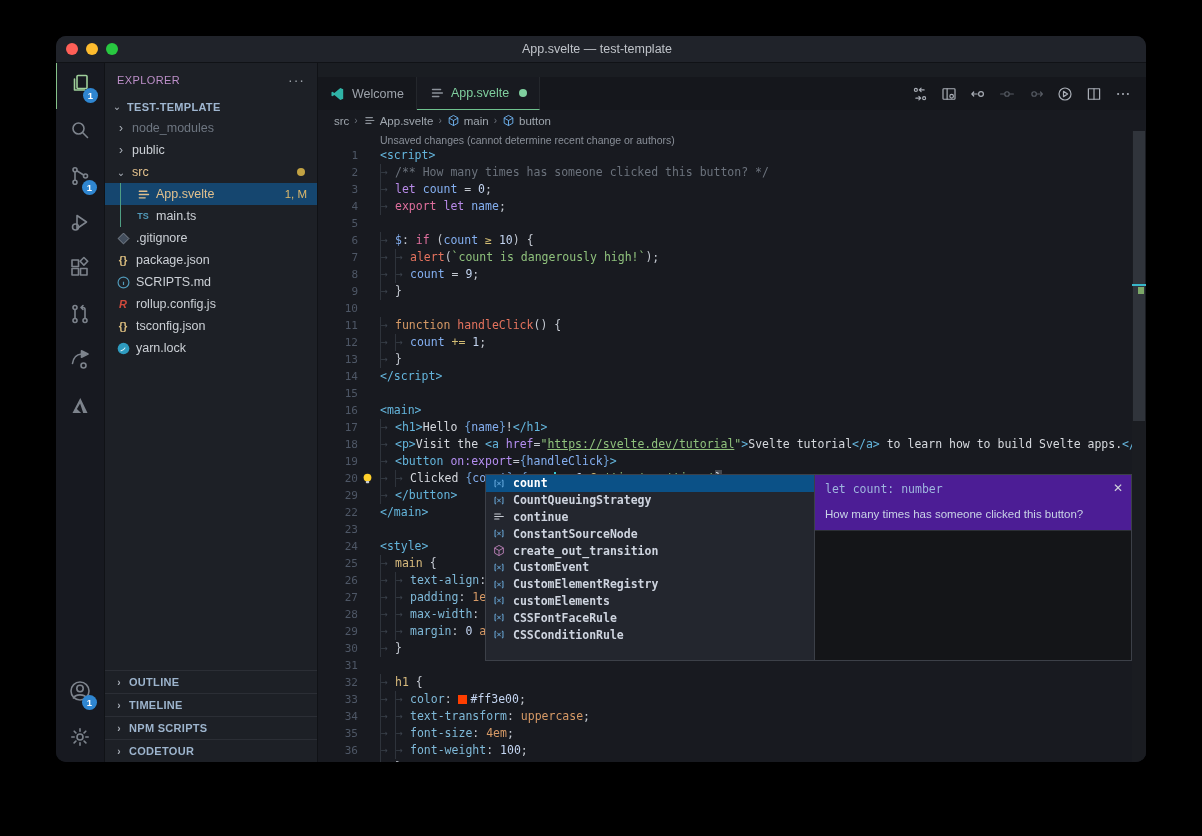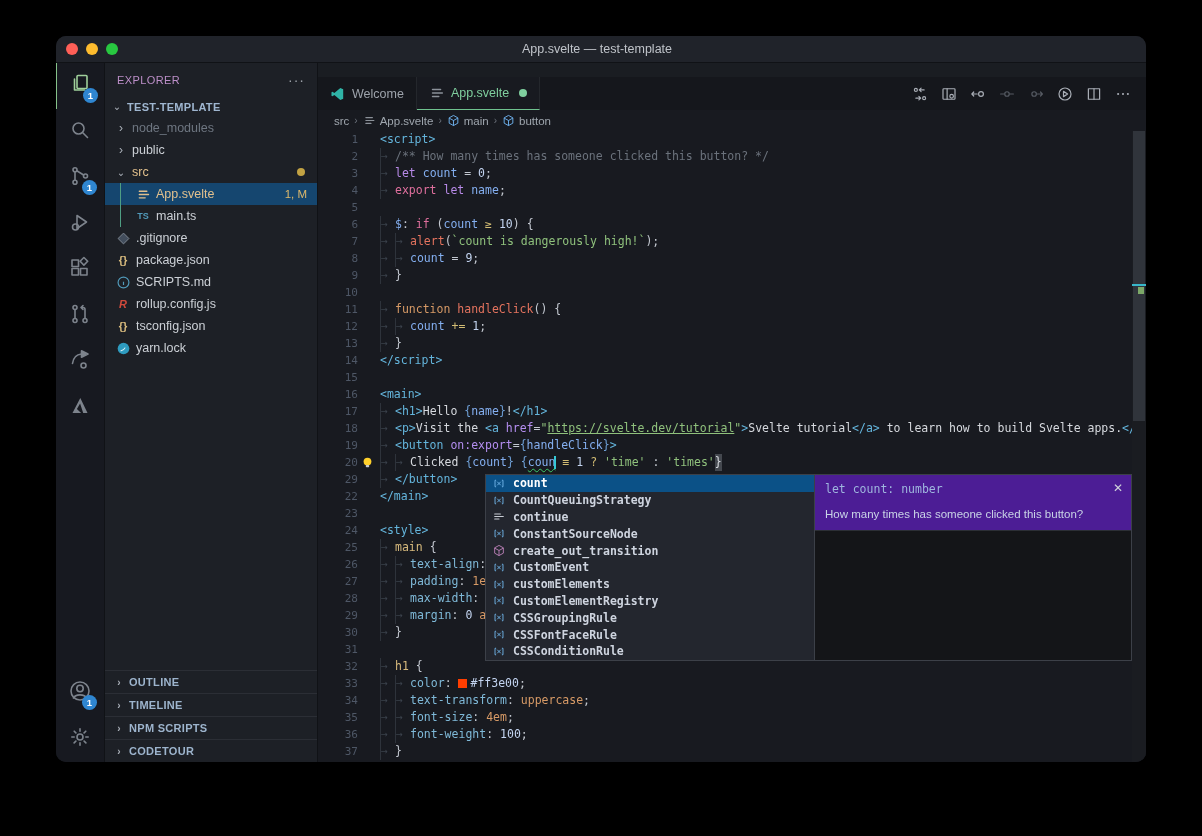--- a/index.html
+++ b/index.html
@@ -394,20 +394,21 @@
               <span style="color: rgb(139, 145, 153); display: flex;">
                 <svg viewBox="0 0 18 18" fill="none" stroke="#75beff" stroke-width="1.2">
                   <path d="M9 2l6 3.3v7.4L9 16l-6-3.3V5.3z"></path>
                   <path d="M9 9l6-3.3M9 9L3 5.7M9 9v7"></path>
                 </svg>
               </span>
               <span>button</span>
             </span>
           </div>
         <div class="code-wrap">
+          <div class="blame">Unsaved changes (cannot determine recent change or authors)</div>
           <div id="codelines">
               <div class="cl"><span class="ln">1</span><span class="gut"></span><span class="cc"><span class="tk-tag">&lt;script&gt;</span></span></div>
               <div class="cl"><span class="ln">2</span><span class="gut"></span><span class="cc"><span class="tabws">→</span><span class="tk-cmt">/** How many times has someone clicked this button? */</span></span></div>
               <div class="cl"><span class="ln">3</span><span class="gut"></span><span class="cc"><span class="tabws">→</span><span class="tk-kw">let </span><span class="tk-var">count</span><span class="tk-pun"> = </span><span class="tk-num">0</span><span class="tk-pun">;</span></span></div>
               <div class="cl"><span class="ln">4</span><span class="gut"></span><span class="cc"><span class="tabws">→</span><span class="tk-kw2">export </span><span class="tk-kw">let </span><span class="tk-var">name</span><span class="tk-pun">;</span></span></div>
               <div class="cl"><span class="ln">5</span><span class="gut"></span><span class="cc"><span class="guidews"></span></span></div>
               <div class="cl"><span class="ln">6</span><span class="gut"></span><span class="cc"><span class="tabws">→</span><span class="tk-var">$</span><span class="tk-pun">: </span><span class="tk-kw2">if </span><span class="tk-pun">(</span><span class="tk-var">count</span><span class="tk-op"> ≥ </span><span class="tk-num">10</span><span class="tk-pun">) {</span></span></div>
               <div class="cl"><span class="ln">7</span><span class="gut"></span><span class="cc"><span class="tabws">→</span><span class="tabws">→</span><span class="tk-fn">alert</span><span class="tk-pun">(</span><span class="tk-str">`count is dangerously high!`</span><span class="tk-pun">);</span></span></div>
               <div class="cl"><span class="ln">8</span><span class="gut"></span><span class="cc"><span class="tabws">→</span><span class="tabws">→</span><span class="tk-var">count</span><span class="tk-pun"> = </span><span class="tk-num">9</span><span class="tk-pun">;</span></span></div>
               <div class="cl"><span class="ln">9</span><span class="gut"></span><span class="cc"><span class="tabws">→</span><span class="tk-pun">}</span></span></div>
@@ -506,39 +507,30 @@
           </span>
           <span>CustomEvent</span>
         </div>
         <div class="sg-row">
           <span class="sg-icon">
             <svg viewBox="0 0 18 18" fill="none" stroke="#6fb3e8" stroke-width="1.3">
               <path d="M5 4.5H3.5v9H5M13 4.5h1.5v9H13"></path>
               <path d="M6.5 11.5l5-5M6.5 6.5l5 5"></path>
             </svg>
           </span>
+          <span>CustomElementRegistry</span>
+        </div>
+        <div class="sg-row">
+          <span class="sg-icon">
+            <svg viewBox="0 0 18 18" fill="none" stroke="#6fb3e8" stroke-width="1.3">
+              <path d="M5 4.5H3.5v9H5M13 4.5h1.5v9H13"></path>
+              <path d="M6.5 11.5l5-5M6.5 6.5l5 5"></path>
+            </svg>
+          </span>
           <span>customElements</span>
-        </div>
-        <div class="sg-row">
-          <span class="sg-icon">
-            <svg viewBox="0 0 18 18" fill="none" stroke="#6fb3e8" stroke-width="1.3">
-              <path d="M5 4.5H3.5v9H5M13 4.5h1.5v9H13"></path>
-              <path d="M6.5 11.5l5-5M6.5 6.5l5 5"></path>
-            </svg>
-          </span>
-          <span>CustomElementRegistry</span>
-        </div>
-        <div class="sg-row">
-          <span class="sg-icon">
-            <svg viewBox="0 0 18 18" fill="none" stroke="#6fb3e8" stroke-width="1.3">
-              <path d="M5 4.5H3.5v9H5M13 4.5h1.5v9H13"></path>
-              <path d="M6.5 11.5l5-5M6.5 6.5l5 5"></path>
-            </svg>
-          </span>
-          <span>CSSGroupingRule</span>
         </div>
         <div class="sg-row">
           <span class="sg-icon">
             <svg viewBox="0 0 18 18" fill="none" stroke="#6fb3e8" stroke-width="1.3">
               <path d="M5 4.5H3.5v9H5M13 4.5h1.5v9H13"></path>
               <path d="M6.5 11.5l5-5M6.5 6.5l5 5"></path>
             </svg>
           </span>
           <span>CSSFontFaceRule</span>
         </div>

